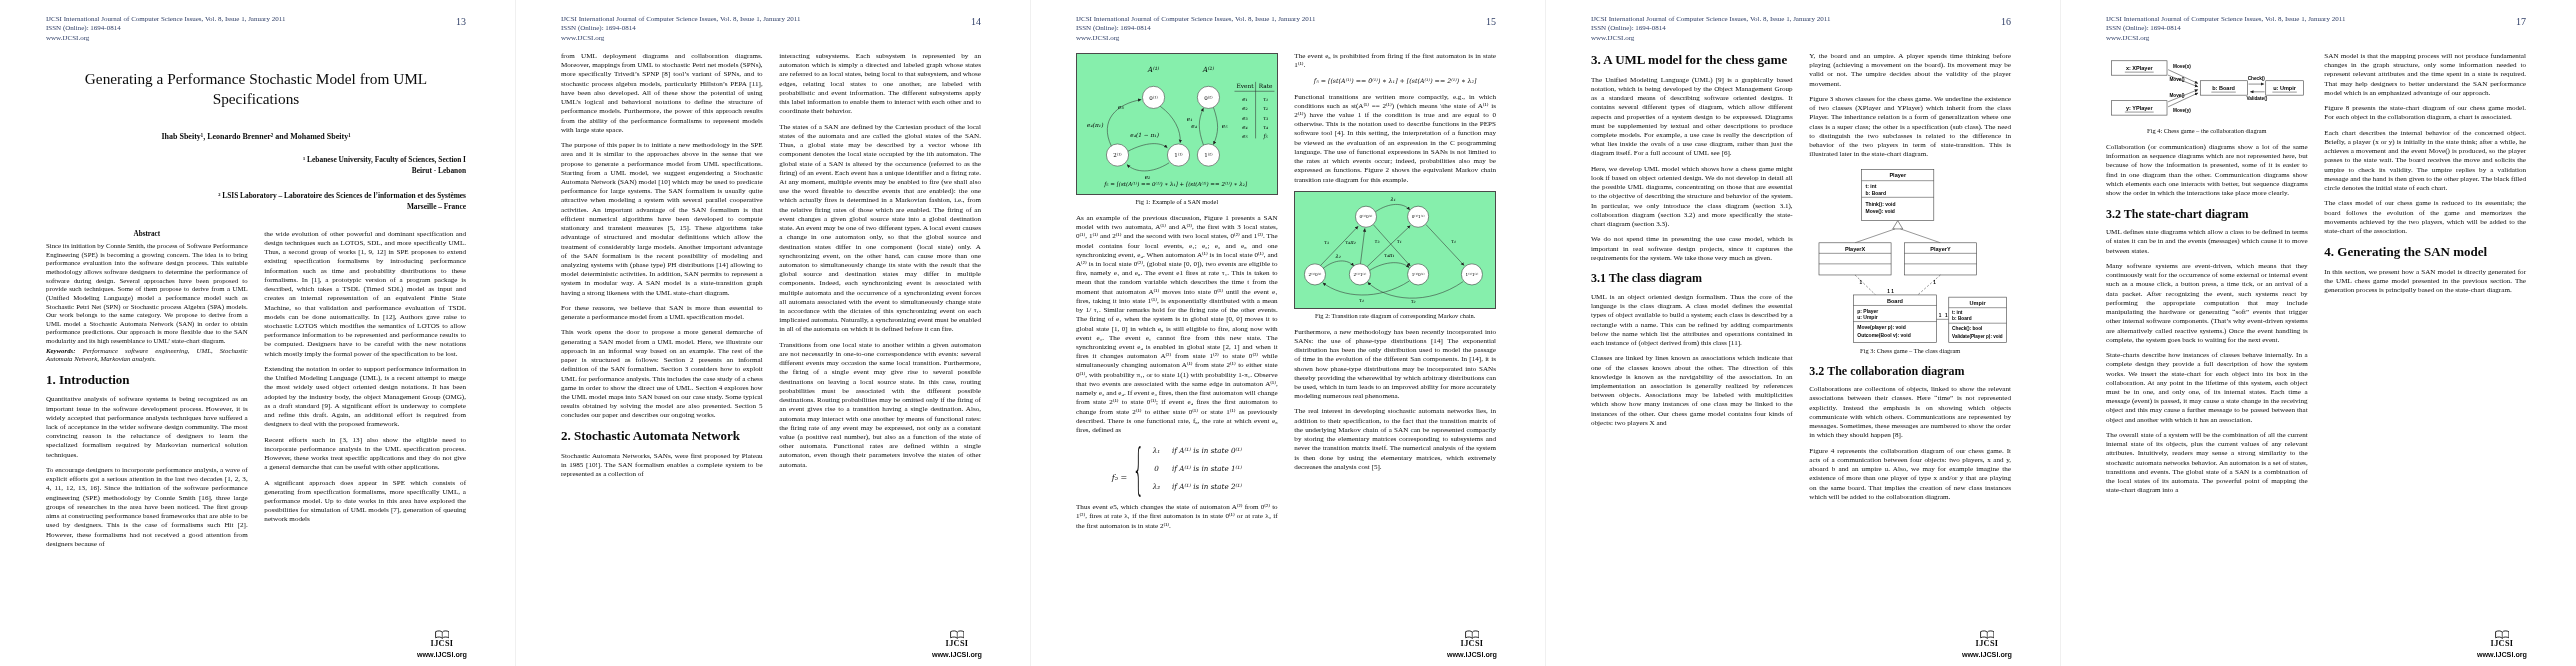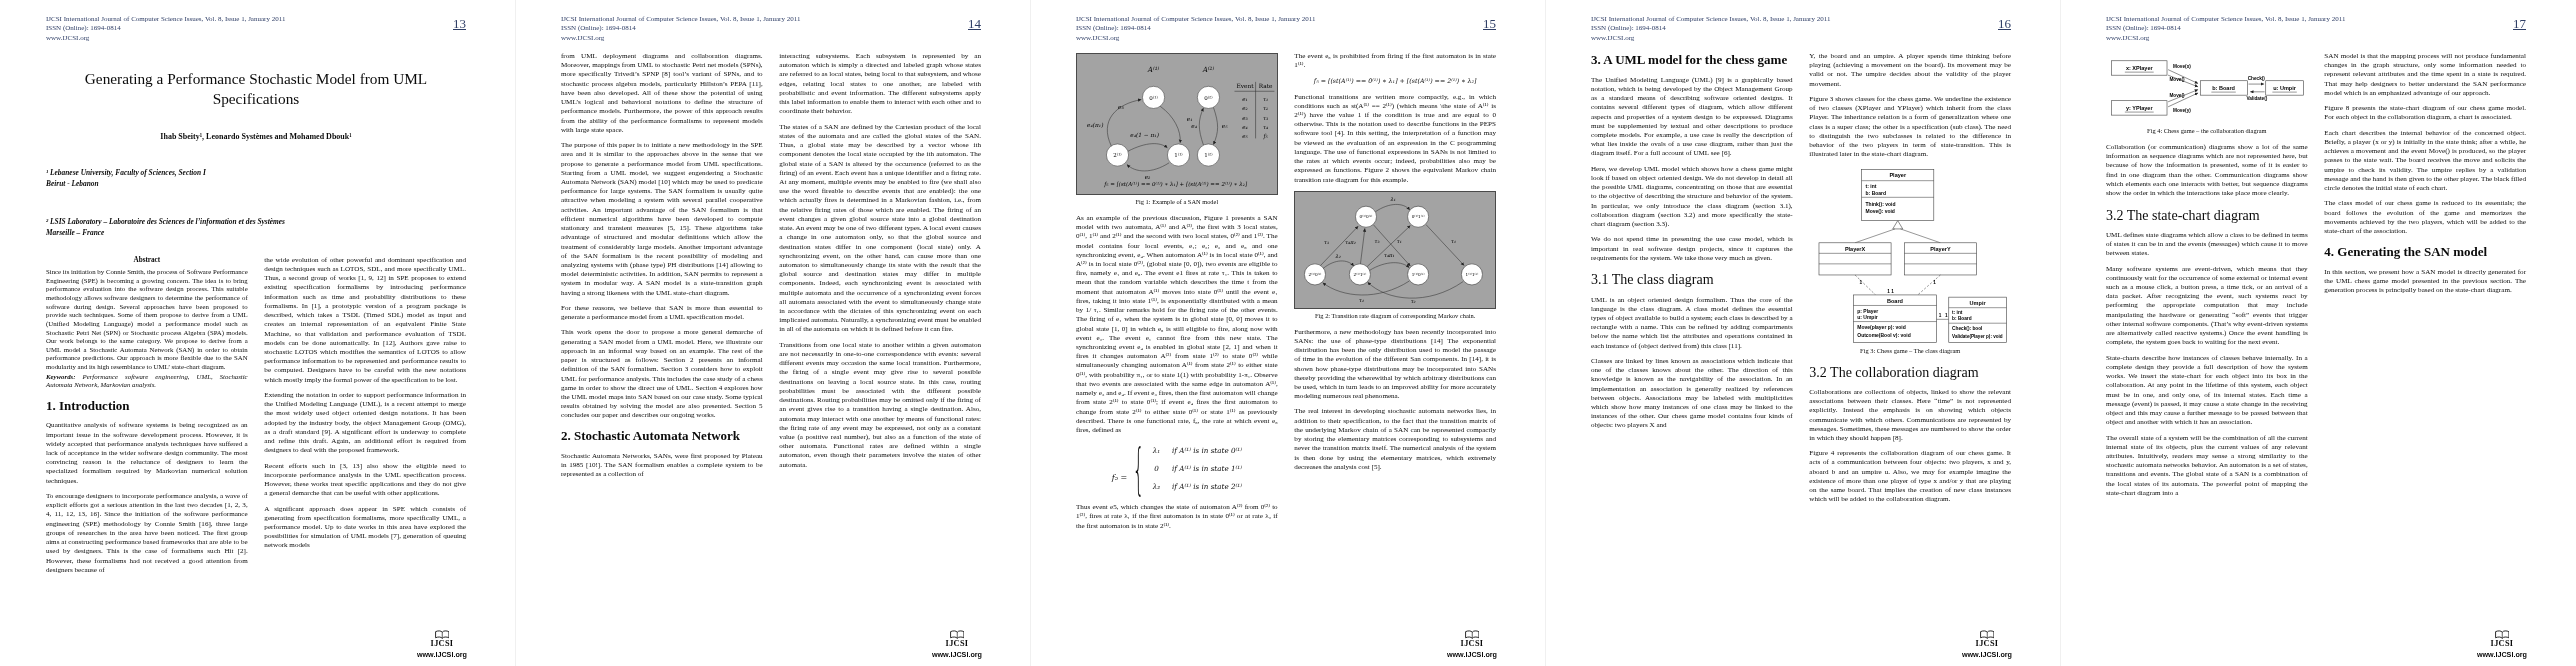--- a/index.html
+++ b/index.html
@@ -3,43 +3,43 @@
 <meta charset="utf-8">
 <style>
   * { box-sizing: border-box; margin:0; padding:0; }
   html,body { width:2576px; height:667px; }
   body { font-family:"Liberation Serif","DejaVu Serif",serif; color:#0b0b0b; background:#fff; }
   .spread { display:flex; width:2060px; height:667px; }
   .page { position:relative; width:515px; height:667px; background:#fff; padding:14.5px 49px 0 46px; overflow:hidden; flex:0 0 515px; }
   .page:nth-child(n+2){ box-shadow: inset 0.6px 0 0 #e6e6e6; }
 
   .phead { display:flex; justify-content:space-between; align-items:flex-start; color:#2f3e66; font-size:7px; line-height:1.36; }
-  .phead .pnum { font-size:13px; padding-top:0.6px;text-decoration:underline; }
+  .phead .pnum { font-size:10px; padding-top:0.6px; }
 
   .cols { display:flex; gap:16.7px; margin-top:9px; }
   .col { width:202px; text-align:justify; font-size:7.1px; line-height:1.30; }
   p.para { margin:0 0 6.1px; }
   h2.sec { font-size:13px; margin:7.8px 0 6.7px; font-weight:700; }
-  h3.subsec { font-size:14px; margin:8.3px 0 6.1px; font-weight:400; }
+  h3.subsec { font-size:12px; margin:8.3px 0 6.1px; font-weight:700; }
 
   
   .title { text-align:center; font-size:15.3px; line-height:1.33; margin-top:25.6px; }
   .authors { text-align:center; font-weight:700; font-size:8px; margin-top:23px; }
-  .affil { text-align:left; font-weight:700; font-size:7.4px; margin-top:26px; line-height:1.5;font-style:italic; }
+  .affil { text-align:right; font-weight:700; font-size:7.4px; margin-top:13px; line-height:1.5; }
   .cols1 { margin-top:18px; }
   .abs-head { text-align:center; font-weight:700; font-size:7.2px; margin-bottom:3px; }
   .abstract { font-size:6.8px; line-height:1.27; margin-bottom:1.1px; }
   .kw { font-size:6.8px; font-style:italic; line-height:1.27; margin-bottom:1.1px; }
   .kw b { font-weight:700; }
 
   .pfoot { position:absolute; right:48px; bottom:7.8px; text-align:center; }
   .pfoot .lg { font-weight:700; font-size:8.3px; letter-spacing:0.3px; line-height:1.05; }
   .pfoot .url { font-family:"Liberation Sans","DejaVu Sans",sans-serif; font-weight:700; font-size:7.2px; margin-top:1.1px; }
 
-  .figbox { border:0.6px solid #4a4a4a; margin:1.1px 0 2.2px; background:#a3a3a3; }
+  .figbox { border:0.6px solid #4a4a4a; margin:1.1px 0 2.2px; background:#86efac; }
   .figplain { margin:1.1px 0 0; }
   .figcap { text-align:center; font-size:6.4px; margin:3.3px 0 7.2px; }
 
   .eqmath { font-style:italic; font-size:6.3px; text-align:center; margin:5.6px 0 7.8px; font-family:"DejaVu Serif","Liberation Serif",serif; white-space:nowrap; }
 
   .case { display:flex; align-items:center; justify-content:center; gap:5.6px; margin:11px 0 12.2px; font-family:"DejaVu Serif","Liberation Serif",serif; }
   .case .lhs { font-style:italic; font-size:8px;margin-top:20px; }
   .case .brace { font-size:18px; font-weight:300; transform:scaleY(3.1); transform-origin:center; font-family:"DejaVu Sans",sans-serif; line-height:1; }
   .case .rows { display:flex; flex-direction:column; gap:8.3px; font-size:7.2px; }
   .case .row { display:flex; gap:9px; font-style:italic; }
@@ -63,21 +63,21 @@
     <div class="phead">
       <div>
         <div>IJCSI International Journal of Computer Science Issues, Vol. 8, Issue 1, January 2011</div>
         <div>ISSN (Online): 1694-0814</div>
         <div>www.IJCSI.org</div>
       </div>
       <div class="pnum">13</div>
     </div>
 
     <div class="title">Generating a Performance Stochastic Model from UML Specifications</div>
-    <div class="authors">Ihab Sbeity¹, Leonardo Systèmes and Mohamed Dbouk¹</div>
+    <div class="authors">Ihab Sbeity¹, Leonardo Brenner² and Mohamed Sbeity¹</div>
     <div class="affil">
       <div>¹ Lebanese University, Faculty of Sciences, Section I</div>
       <div>Beirut - Lebanon</div>
     </div>
     <div class="affil">
       <div>² LSIS Laboratory – Laboratoire des Sciences de l’information et des Systèmes</div>
       <div>Marseille – France</div>
     </div>
 
     <div class="cols cols1">

